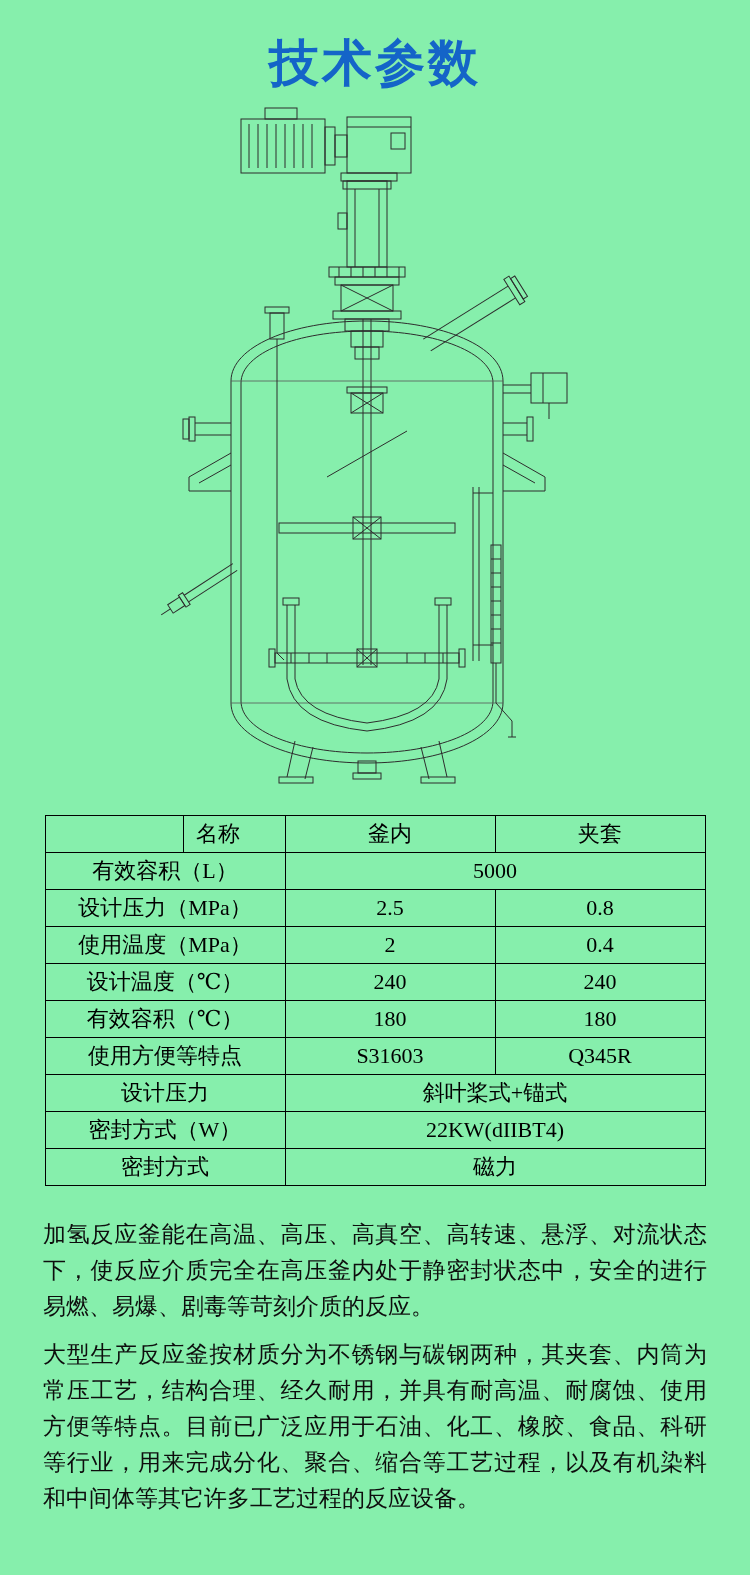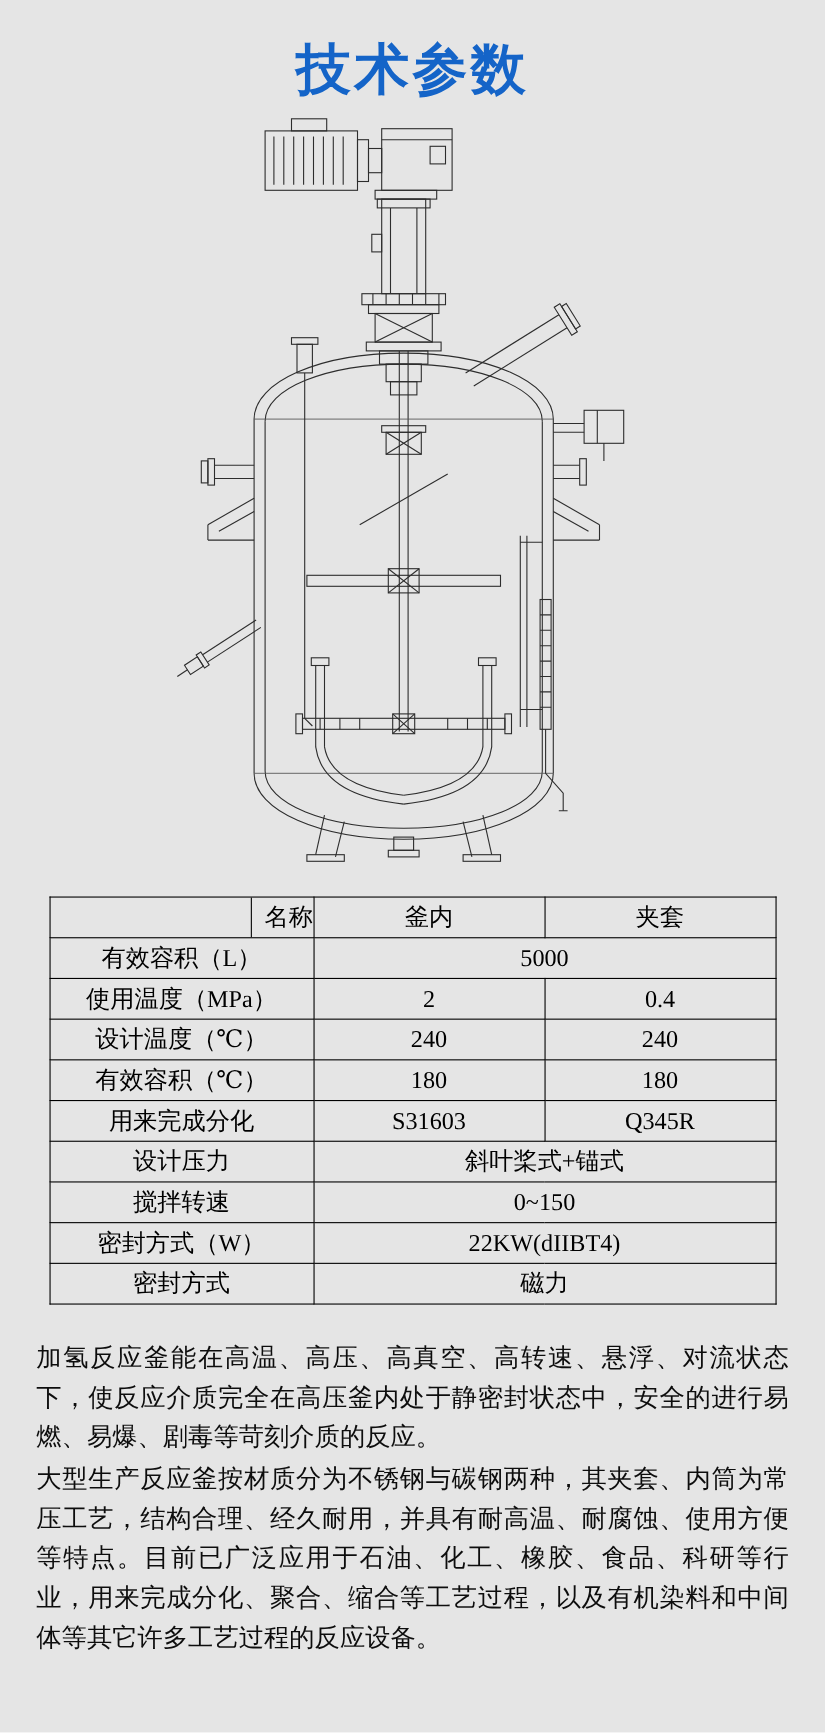--- a/index.html
+++ b/index.html
@@ -5,21 +5,21 @@
   * { box-sizing: border-box; margin: 0; padding: 0; }
   html, body { background: #ffffff; }
   body {
     width: 750px;
     font-family: "Liberation Sans", "DejaVu Sans", sans-serif;
     color: #111;
   }
   .page {
     width: 750px;
     height: 1575px;
-    background: #e5e5e5;
+    background: #86efac;
     overflow: hidden;
   }
   .title {
     margin-top: 30px;
     text-align: center;
     font-size: 50px;
     font-weight: bold;
     letter-spacing: 3px;
     color: #1464c8;
   }
@@ -40,38 +40,38 @@
   .spec col.col1 { width: 240px; }
   .spec col.col2 { width: 210px; }
   .spec col.col3 { width: 210px; }
   .spec th, .spec td {
     border: 1.5px solid #000;
     height: 37px;
     text-align: center;
     font-weight: normal;
     padding: 0;
   }
-  .spec th.th-name { text-align: right; }
+  .spec th.th-name { text-align: center; }
   .name-inner {
     display: inline-block;
     height: 36px;
     line-height: 36px;
     margin-left: 93px;
     padding-left: 12px;
     border-left: 1.5px solid #000;
   }
   .desc {
     width: 688px;
     margin: 30px auto 0 auto;
     font-size: 23px;
     line-height: 36px;
     text-align: justify;
     color: #0d0d0d;
   }
-  .desc p { margin: 2px; }
+  .desc p { margin: 12px; }
 </style>
 </head>
 <body>
 
 <div class="page">
 
   <div class="title">技术参数</div>
 
   <div class="diagram-wrap">
     <svg viewBox="0 0 560 690" width="560" height="690">
@@ -287,46 +287,47 @@
         <th>釜内</th>
         <th>夹套</th>
       </tr>
     </thead>
     <tbody>
       <tr>
         <td>有效容积（L）</td>
         <td colspan="2">5000</td>
       </tr>
       <tr>
+        <td>设计压力（MPa）</td>
+        <td>2.5</td>
+        <td>0.8</td>
+      </tr>
+      <tr>
         <td>使用温度（MPa）</td>
         <td>2</td>
         <td>0.4</td>
       </tr>
       <tr>
         <td>设计温度（℃）</td>
         <td>240</td>
         <td>240</td>
       </tr>
       <tr>
         <td>有效容积（℃）</td>
         <td>180</td>
         <td>180</td>
       </tr>
       <tr>
-        <td>用来完成分化</td>
+        <td>使用方便等特点</td>
         <td>S31603</td>
         <td>Q345R</td>
       </tr>
       <tr>
         <td>设计压力</td>
         <td colspan="2">斜叶桨式+锚式</td>
-      </tr>
-      <tr>
-        <td>搅拌转速</td>
-        <td colspan="2">0~150</td>
       </tr>
       <tr>
         <td>密封方式（W）</td>
         <td colspan="2">22KW(dIIBT4)</td>
       </tr>
       <tr>
         <td>密封方式</td>
         <td colspan="2">磁力</td>
       </tr>
     </tbody>

